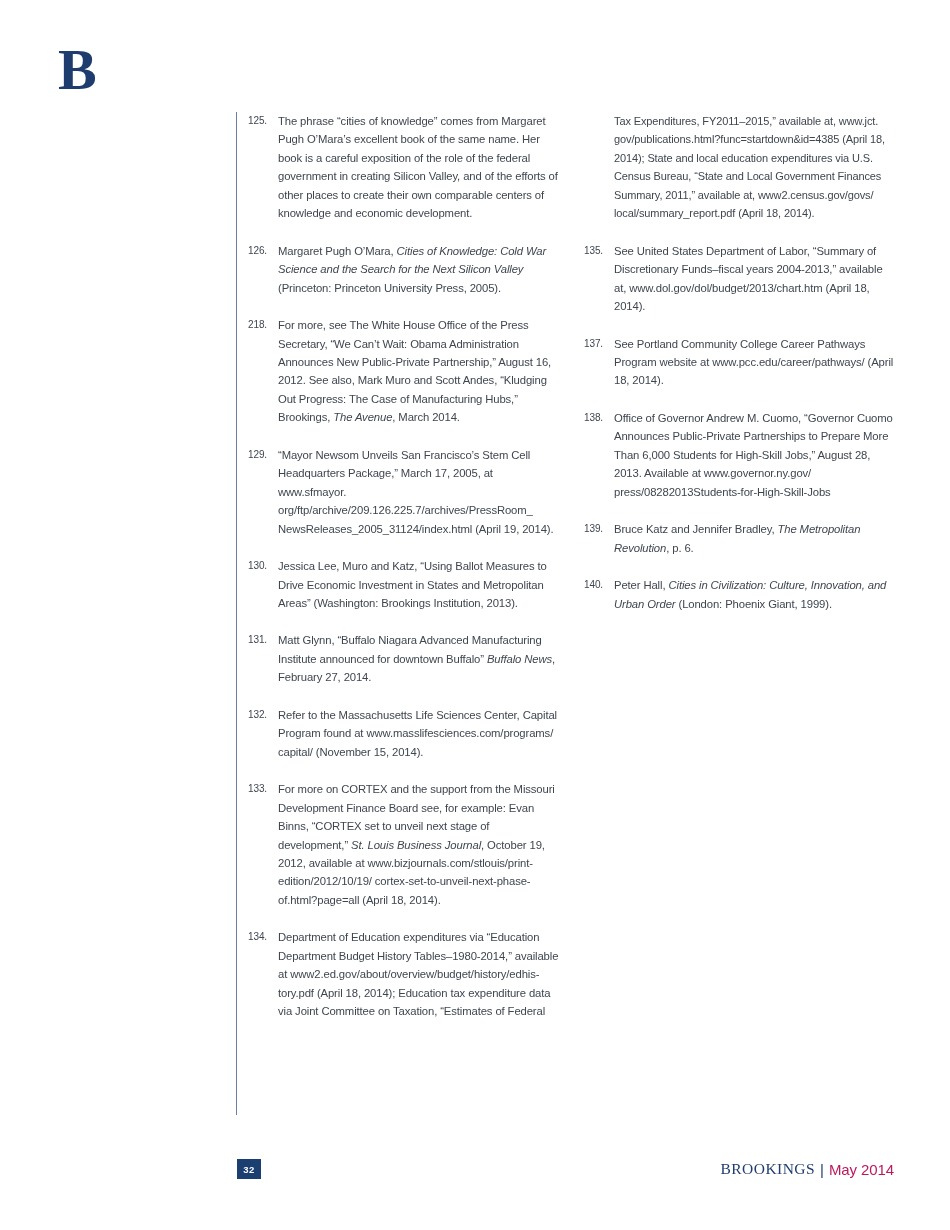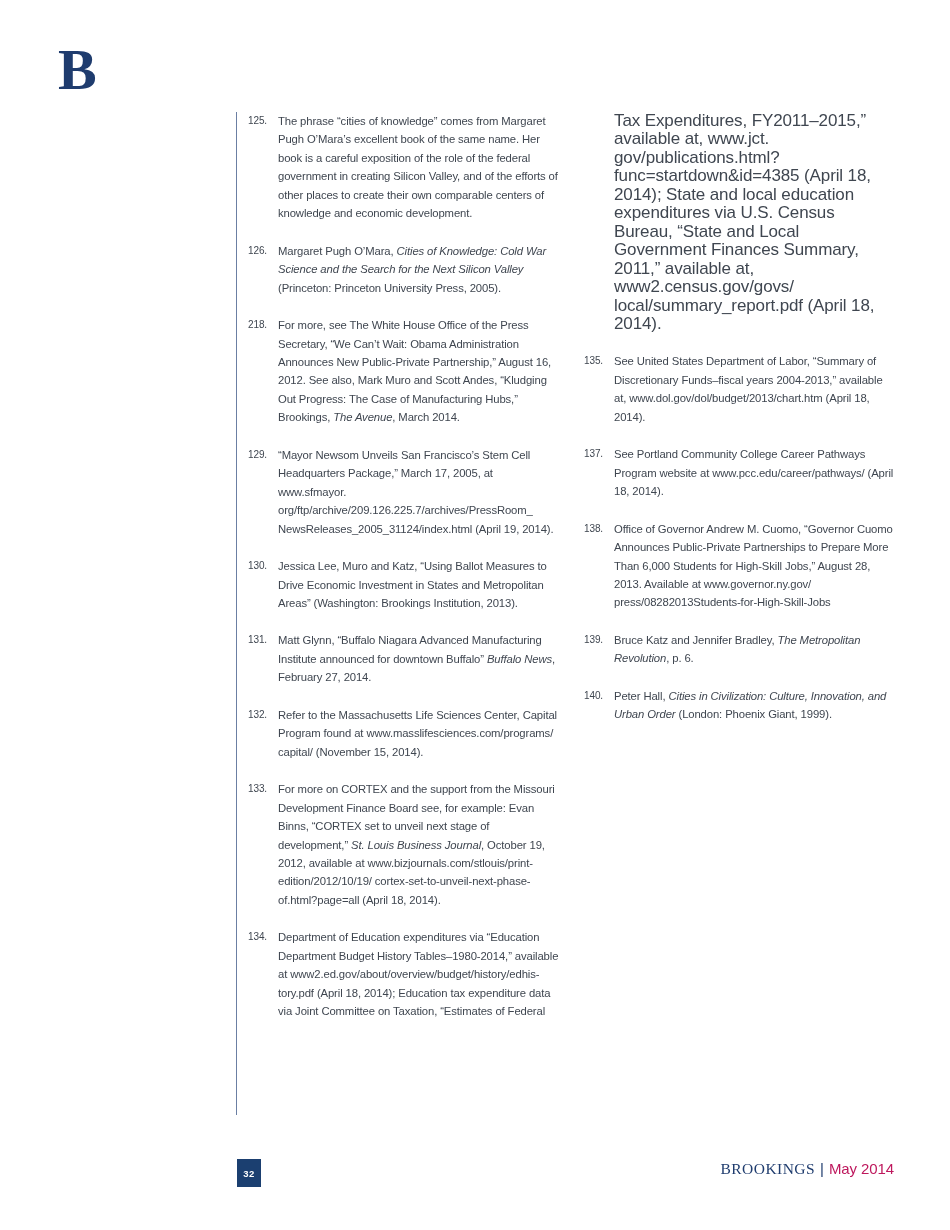--- a/index.html
+++ b/index.html
@@ -84,49 +84,49 @@
     line-height: 18.45px;
     color: #3f4650;
     letter-spacing: -0.12px;
     text-align: left;
   }
   .note-text em, .note-text i {
     font-style: italic;
   }
   
   .note-continuation {
-    font-size: 17px;
+    font-size: 11px;
     line-height: 18.45px;
     color: #3f4650;
     letter-spacing: -0.12px;
     margin: 0 8px 19px 30px;
   }
 
   
   #page-number-badge {
     position: absolute;
     left: 237px;
     top: 1159px;
     width: 24px;
-    height: 28px;
+    height: 20px;
     background: #1b3f70;
     color: #ffffff;
     font-size: 9.5px;
     font-weight: 700;
     letter-spacing: 0.4px;
     display: flex;
     align-items: center;
     justify-content: center;
   }
   #footer-imprint {
     position: absolute;
     right: 56px;
     top: 1160px;
     display: flex;
-    align-items: flex-start;
+    align-items: center;
     color: #1f3c6e;
     white-space: nowrap;
   }
   #footer-imprint .wordmark {
     font-family: "Liberation Serif", "DejaVu Serif", serif;
     font-size: 15.5px;
     letter-spacing: 0.45px;
     color: #1f3c6e;
   }
   #footer-imprint .sep {

